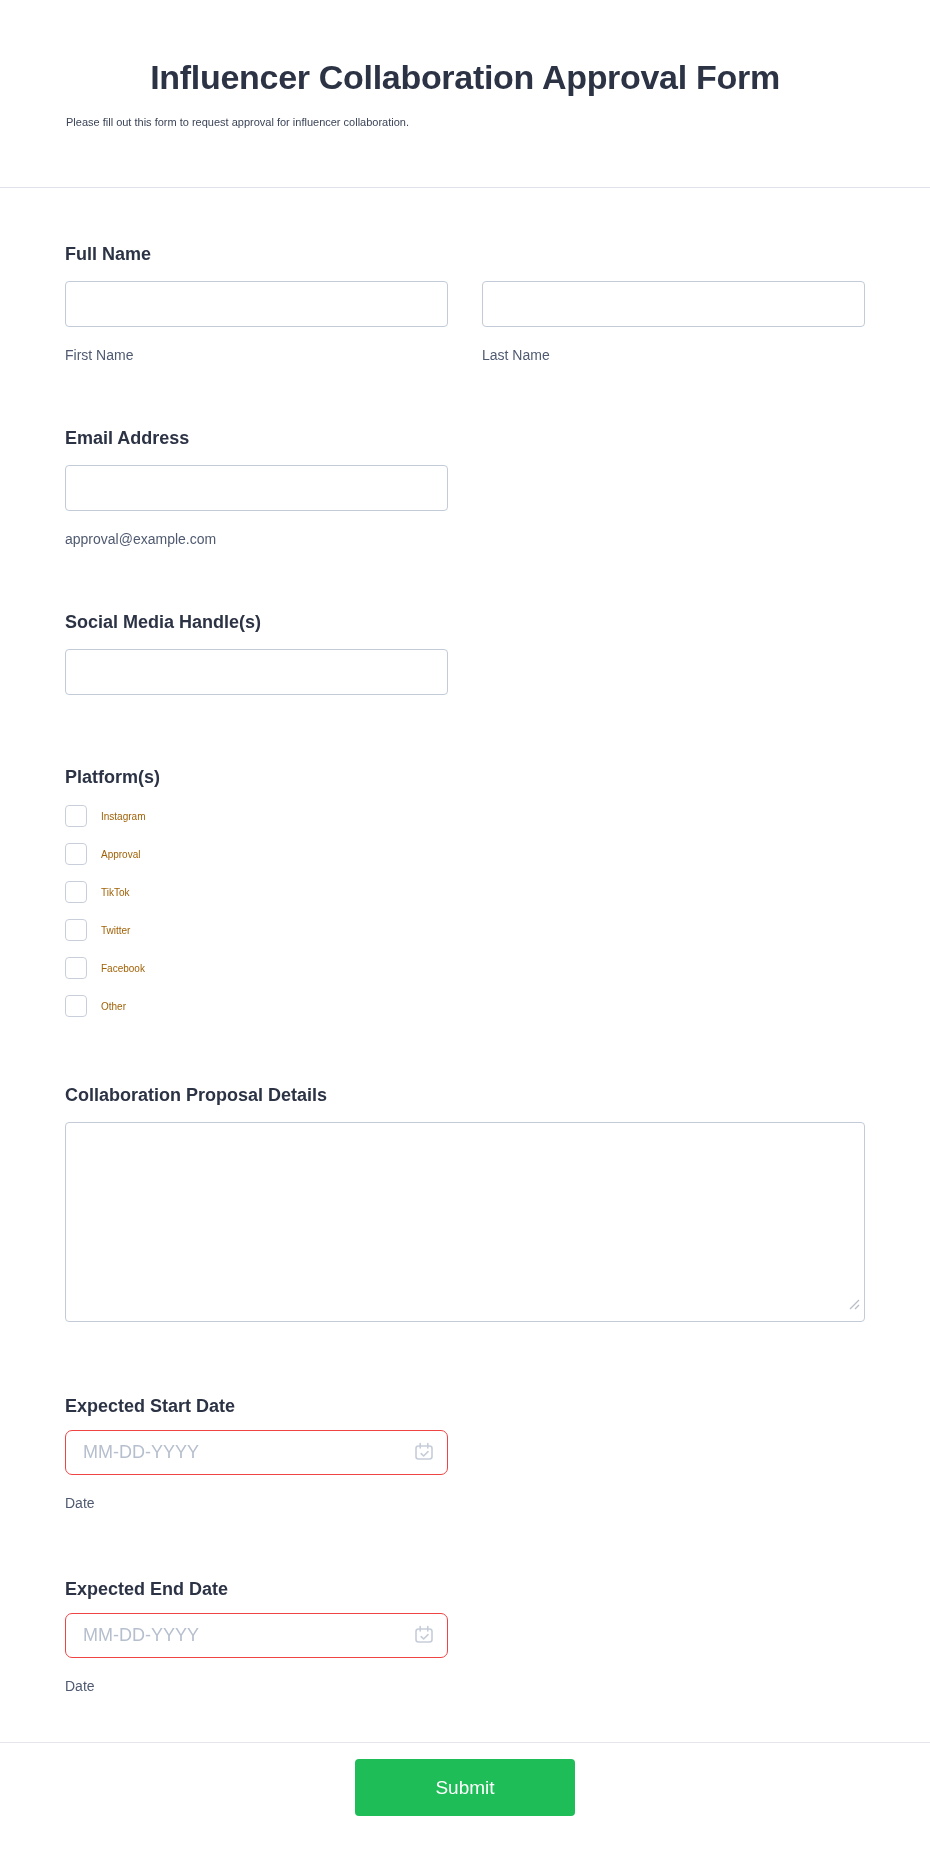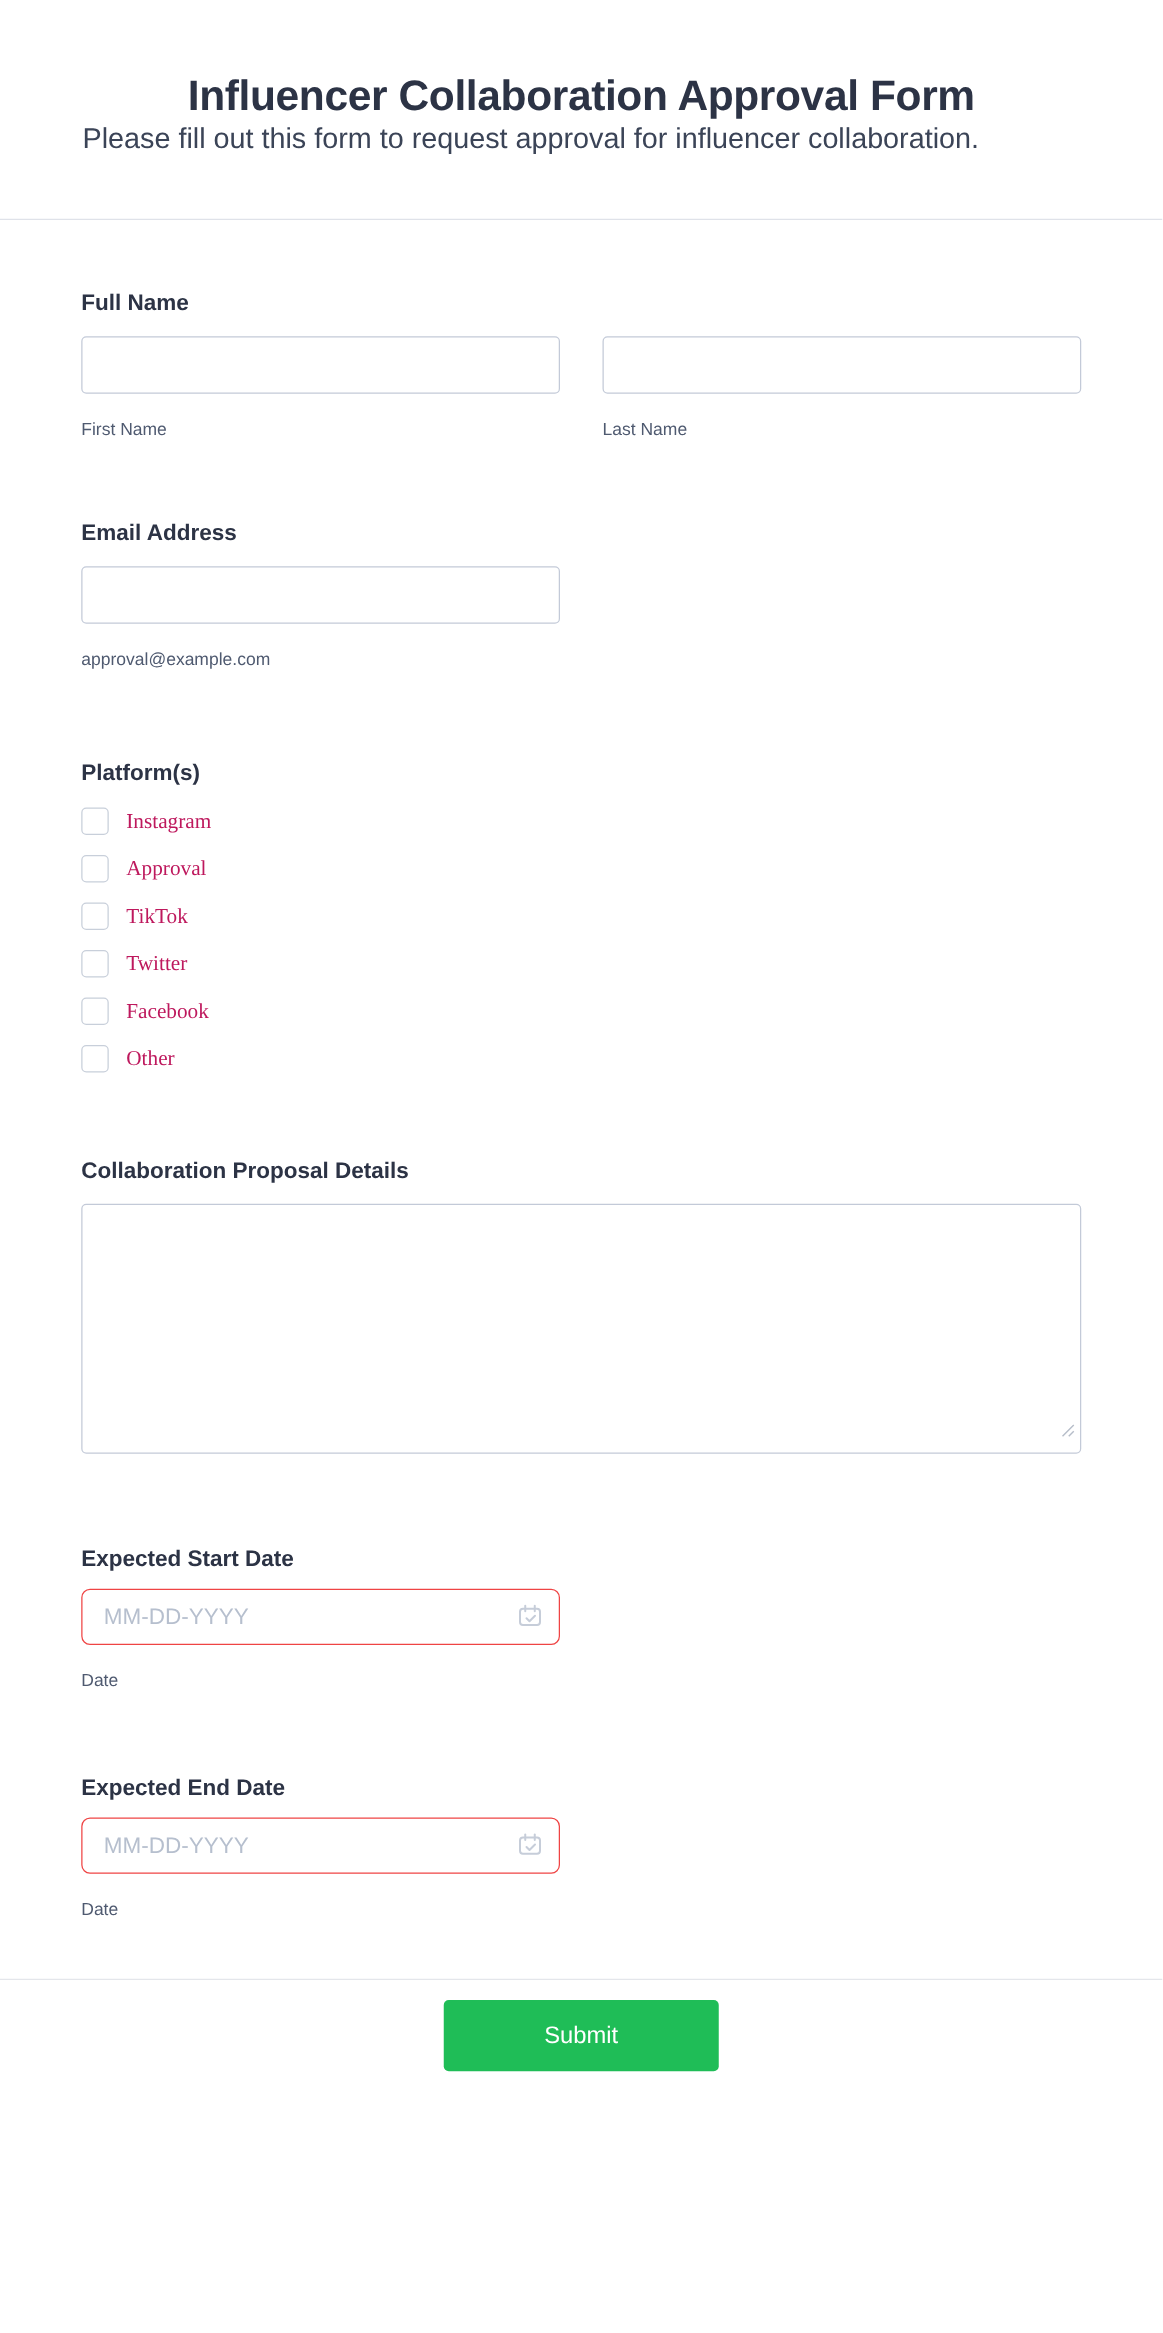--- a/index.html
+++ b/index.html
@@ -17,21 +17,22 @@
   .form-title {
     font-size: 34px;
     line-height: 42px;
     font-weight: 700;
     letter-spacing: -0.3px;
     color: #2c3345;
     margin: 0;
     text-align: center;
   }
   .form-subtitle {
-    font-size: 23px;
+    margin-top: 12px;
+    font-size: 11px;
     line-height: 24px;
     color: #3b4457;
   }
   .header-divider {
     margin-top: 53px;
     border: none;
     border-top: 1px solid #dfe2e9;
   }
 
   
@@ -85,21 +86,21 @@
     -webkit-appearance: none;
     width: 22px;
     height: 22px;
     border: 1px solid #c8cfda;
     border-radius: 4px;
     background: #fff;
     margin: 0 14px 0 0;
     flex: 0 0 22px;
     cursor: pointer;
   }
-  .cb-label { font-size: 17px; color: #be185d; font-family: Liberation Serif, serif; }
+  .cb-label { font-size: 10px; color: #a16207; }
 
   
   .proposal-field { margin-top: 66px; }
   .textarea-wrap { position: relative; margin-top: 15px; width: 800px; }
   .proposal-textarea {
     width: 100%;
     height: 200px;
     border: 1px solid #c3cad8;
     border-radius: 4px;
     resize: none;
@@ -189,20 +190,26 @@
   </section>
 
   <section class="form-field">
     <div class="q-label">Email Address</div>
     <div class="input-wrap">
       <input type="text" class="text-input" value="" style="">
     </div>
     <div class="sublabel">approval@example.com</div>
   </section>
 
+  <section class="form-field">
+    <div class="q-label">Social Media Handle(s)</div>
+    <div class="input-wrap">
+      <input type="text" class="text-input" value="" style="">
+    </div>
+  </section>
 
   <section class="form-field platforms-field">
     <div class="q-label">Platform(s)</div>
     <div class="checkbox-list">
       <div class="checkbox-row">
         <input type="checkbox" class="cb" style="">
         <span class="cb-label">Instagram</span>
       </div>
       <div class="checkbox-row">
         <input type="checkbox" class="cb" style="">

